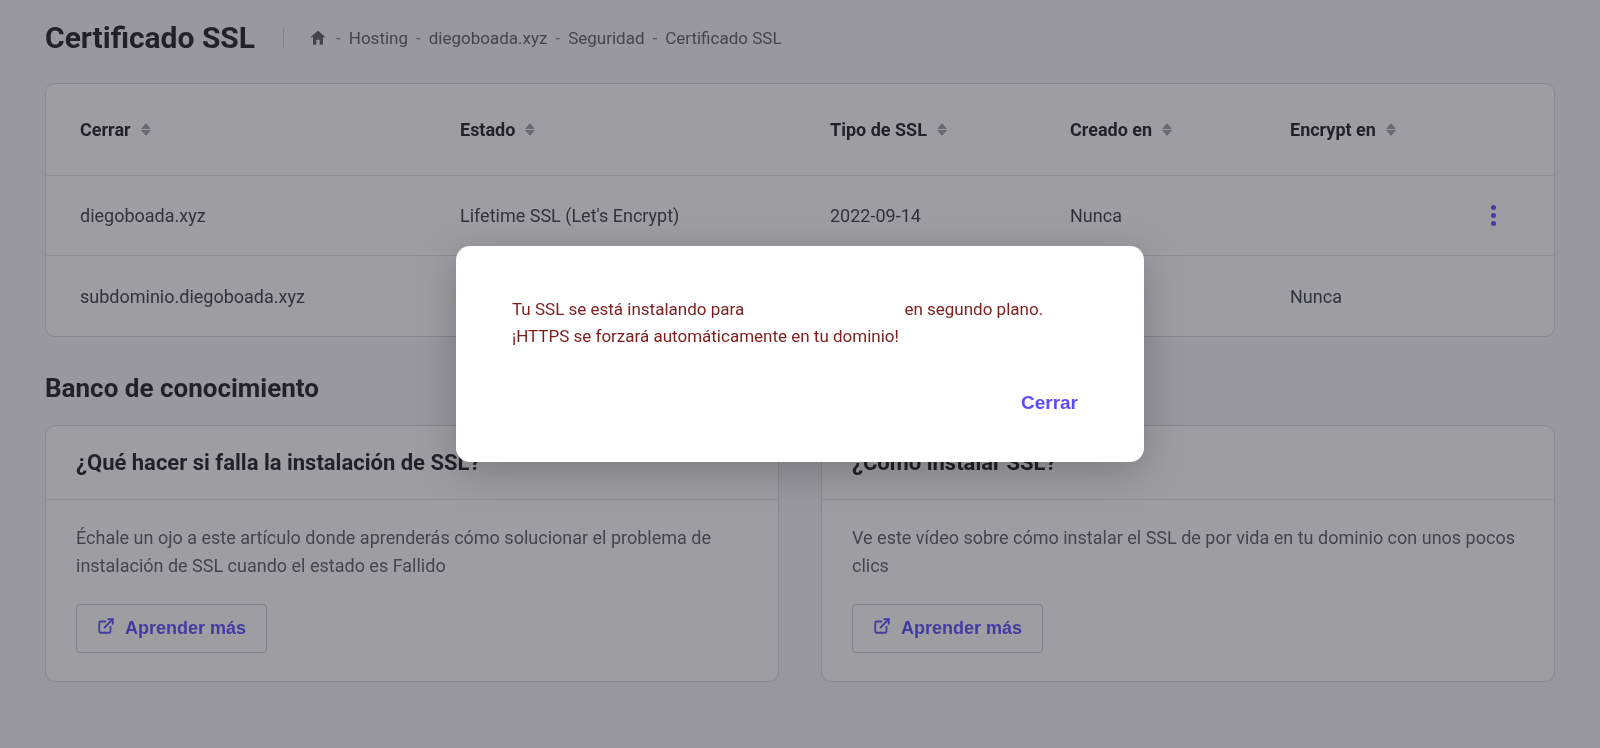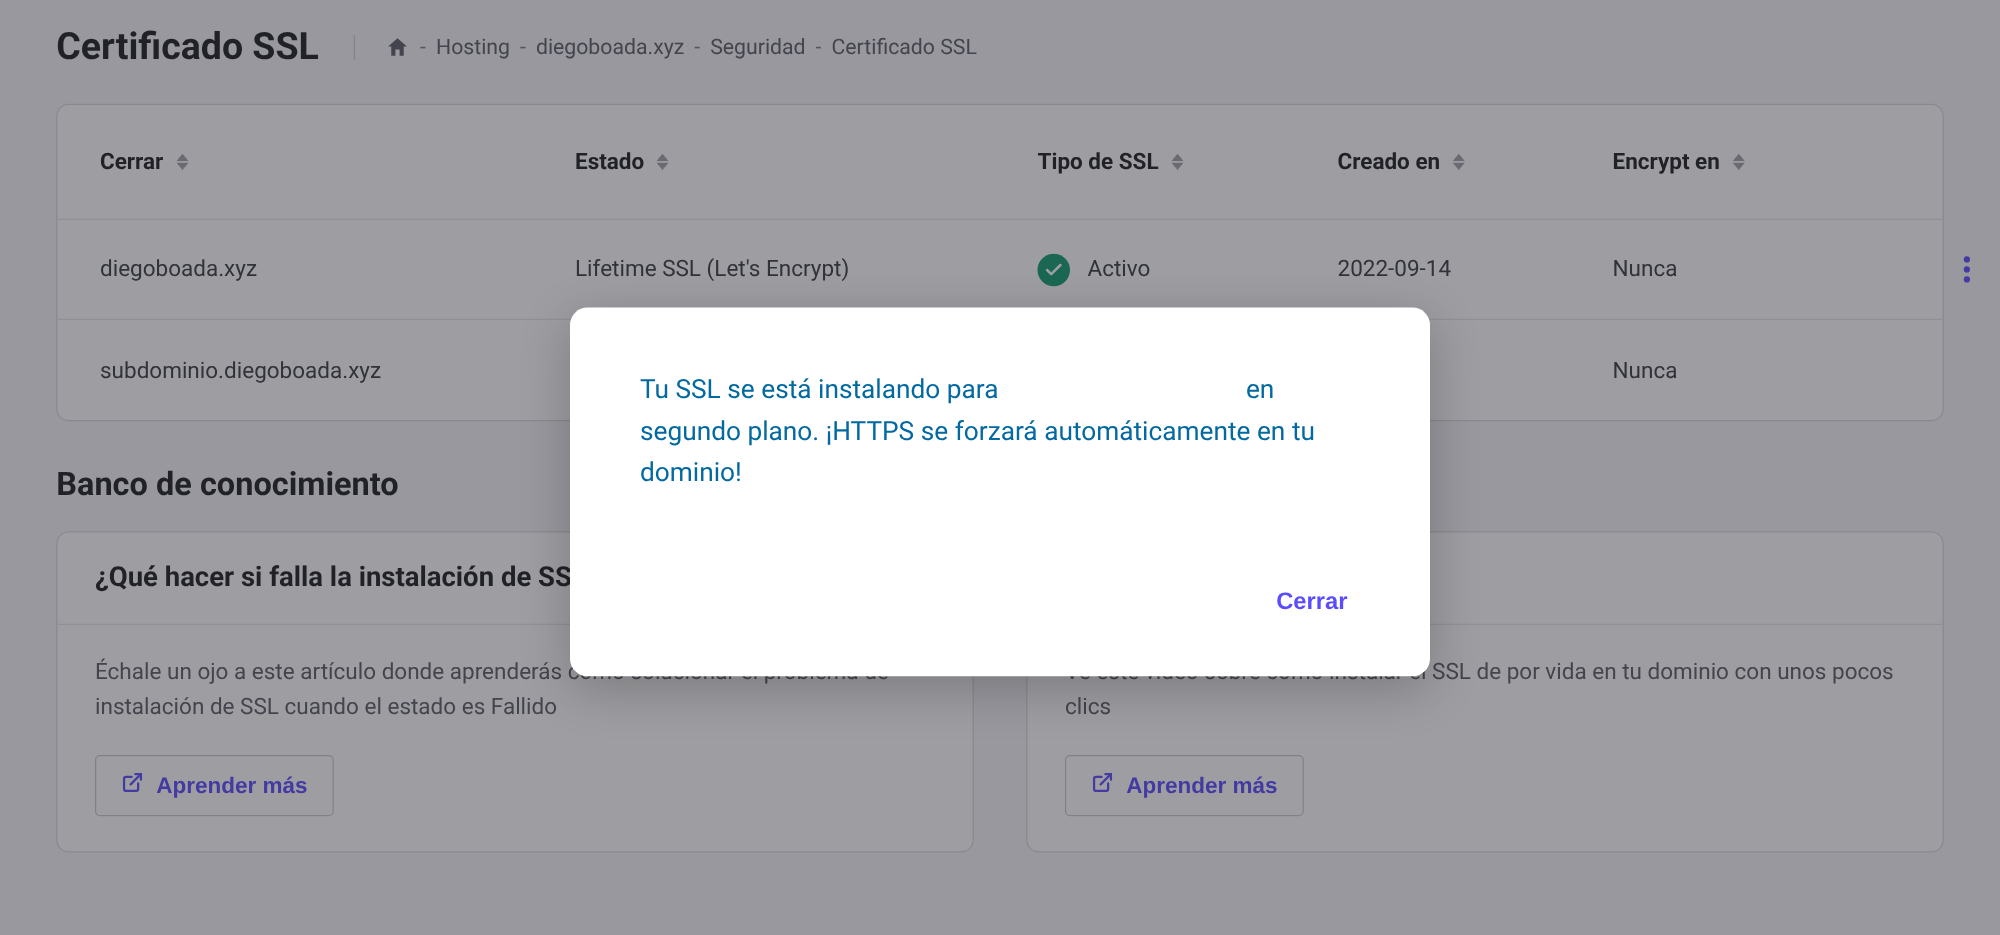--- a/index.html
+++ b/index.html
@@ -170,24 +170,24 @@
     padding: 50px 56px 40px;
     box-shadow: 0 10px 40px rgba(0,0,0,0.22);
   }
   .modal-title {
     font-size: 30px;
     font-weight: 700;
     color: #1d1e22;
     margin-bottom: 22px;
   }
   .modal-body {
-    font-size: 21px;
+    font-size: 17px;
     line-height: 1.6;
-    color: #0369a1;
-    margin-bottom: 66px;
+    color: #7f1d1d;
+    margin-bottom: 34px;
   }
   .modal-actions {
     display: flex;
     justify-content: flex-end;
     margin-top: 12px;
   }
   .close-btn {
     font-size: 19px;
     font-weight: 700;
     color: #5b4bff;
@@ -276,28 +276,20 @@
               <path d="M5 6L0 0h10z" fill="currentColor"></path>
             </svg>
         </span>
       </div>
       <div></div>
     </div>
 
     <div class="table-row">
       <div>diegoboada.xyz</div>
       <div>Lifetime SSL (Let's Encrypt)</div>
-      <div class="status-cell">
-        <span class="status-badge">
-          <svg width="16" height="16" viewBox="0 0 24 24" fill="none" stroke="currentColor" stroke-width="3" stroke-linecap="round" stroke-linejoin="round">
-              <polyline points="20 6 9 17 4 12"></polyline>
-            </svg>
-        </span>
-        <span>Activo</span>
-      </div>
       <div>2022-09-14</div>
       <div>Nunca</div>
       <div class="row-actions">
         <span class="dots">
           <span></span>
             <span></span>
             <span></span>
         </span>
       </div>
     </div>

